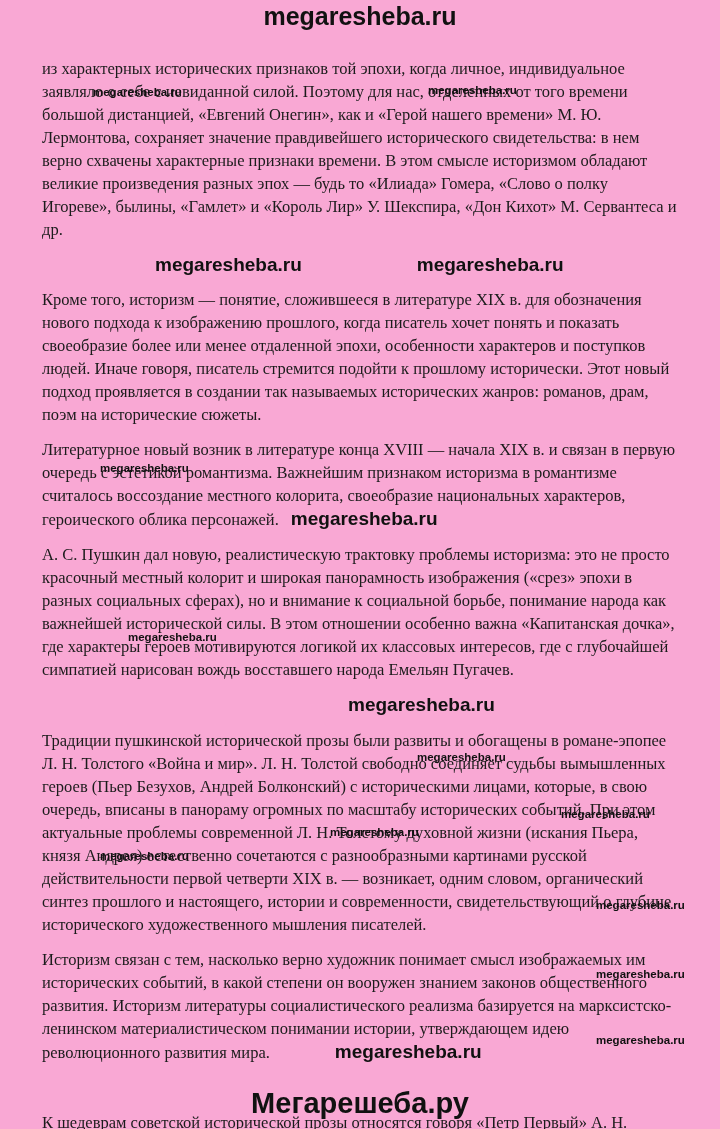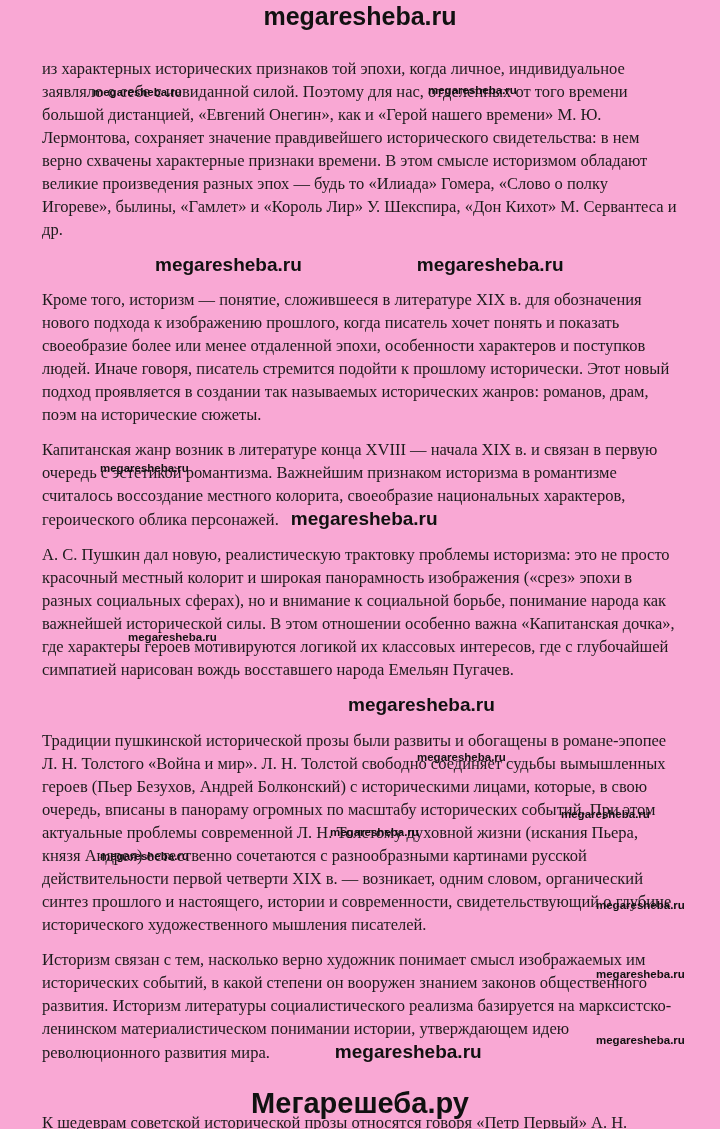--- a/index.html
+++ b/index.html
@@ -76,21 +76,21 @@
 
     <p>из характерных исторических признаков той эпохи, когда личное, индивидуальное заявляло о себе с невиданной силой. Поэтому для нас, отделенных от того времени большой дистанцией, «Евгений Онегин», как и «Герой нашего времени» М. Ю. Лермонтова, сохраняет значение правдивейшего исторического свидетельства: в нем верно схвачены характерные признаки времени. В этом смысле историзмом обладают великие произведения разных эпох — будь то «Илиада» Гомера, «Слово о полку Игореве», былины, «Гамлет» и «Король Лир» У. Шекспира, «Дон Кихот» М. Сервантеса и др.</p>
 
     <div class="wm-line wm-line-dual">
       <span class="wm-big">megaresheba.ru</span>
       <span class="wm-big">megaresheba.ru</span>
     </div>
 
     <p><span>Кроме того, историзм — понятие, сложившееся в литературе XIX в. для обозначения нового подхода к изображению прошлого, когда писатель хочет понять и показать своеобразие более или менее отдаленной эпохи, особенности характеров и поступков людей. Иначе говоря, писатель стремится подойти к прошлому исторически. Этот новый подход проявляется в создании так называемых исторических </span><span class="u">жанров</span><span>: </span><span class="u">романов</span><span>, </span><span class="u">драм</span><span>, </span><span class="u">поэм</span><span> на исторические сюжеты.</span></p>
 
-    <p><span>Капитанская </span><span class="u">жанр</span><span> возник в литературе конца XVIII — начала XIX в. и связан в первую очередь с эстетикой романтизма. Важнейшим признаком историзма в романтизме считалось воссоздание местного колорита, своеобразие национальных характеров, героического облика персонажей.</span><span class="wm-big wm-inline">megaresheba.ru</span></p>
+    <p><span>Литературное </span><span class="u">новый</span><span> возник в литературе конца XVIII — начала XIX в. и связан в первую очередь с эстетикой романтизма. Важнейшим признаком историзма в романтизме считалось воссоздание местного колорита, своеобразие национальных характеров, героического облика персонажей.</span><span class="wm-big wm-inline">megaresheba.ru</span></p>
 
     <p>А. С. Пушкин дал новую, реалистическую трактовку проблемы историзма: это не просто красочный местный колорит и широкая панорамность изображения («срез» эпохи в разных социальных сферах), но и внимание к социальной борьбе, понимание народа как важнейшей исторической силы. В этом отношении особенно важна «Капитанская дочка», где характеры героев мотивируются логикой их классовых интересов, где с глубочайшей симпатией нарисован вождь восставшего народа Емельян Пугачев.</p>
 
     <div class="wm-line wm-line-center">
       <span class="wm-big">megaresheba.ru</span>
     </div>
 
     <p>Традиции пушкинской исторической прозы были развиты и обогащены в романе-эпопее Л. Н. Толстого «Война и мир». Л. Н. Толстой свободно соединяет судьбы вымышленных героев (Пьер Безухов, Андрей Болконский) с историческими лицами, которые, в свою очередь, вписаны в панораму огромных по масштабу исторических событий. При этом актуальные проблемы современной Л. Н. Толстому духовной жизни (искания Пьера, князя Андрея) естественно сочетаются с разнообразными картинами русской действительности первой четверти XIX в. — возникает, одним словом, органический синтез прошлого и настоящего, истории и современности, свидетельствующий о глубине исторического художественного мышления писателей.</p>
 
     <p><span>Историзм связан с тем, насколько верно художник понимает смысл изображаемых им исторических событий, в какой степени он вооружен знанием законов общественного развития. Историзм литературы социалистического реализма базируется на марксистско-ленинском материалистическом понимании истории, утверждающем идею революционного развития мира.</span><span class="wm-big wm-inline-far">megaresheba.ru</span></p>

